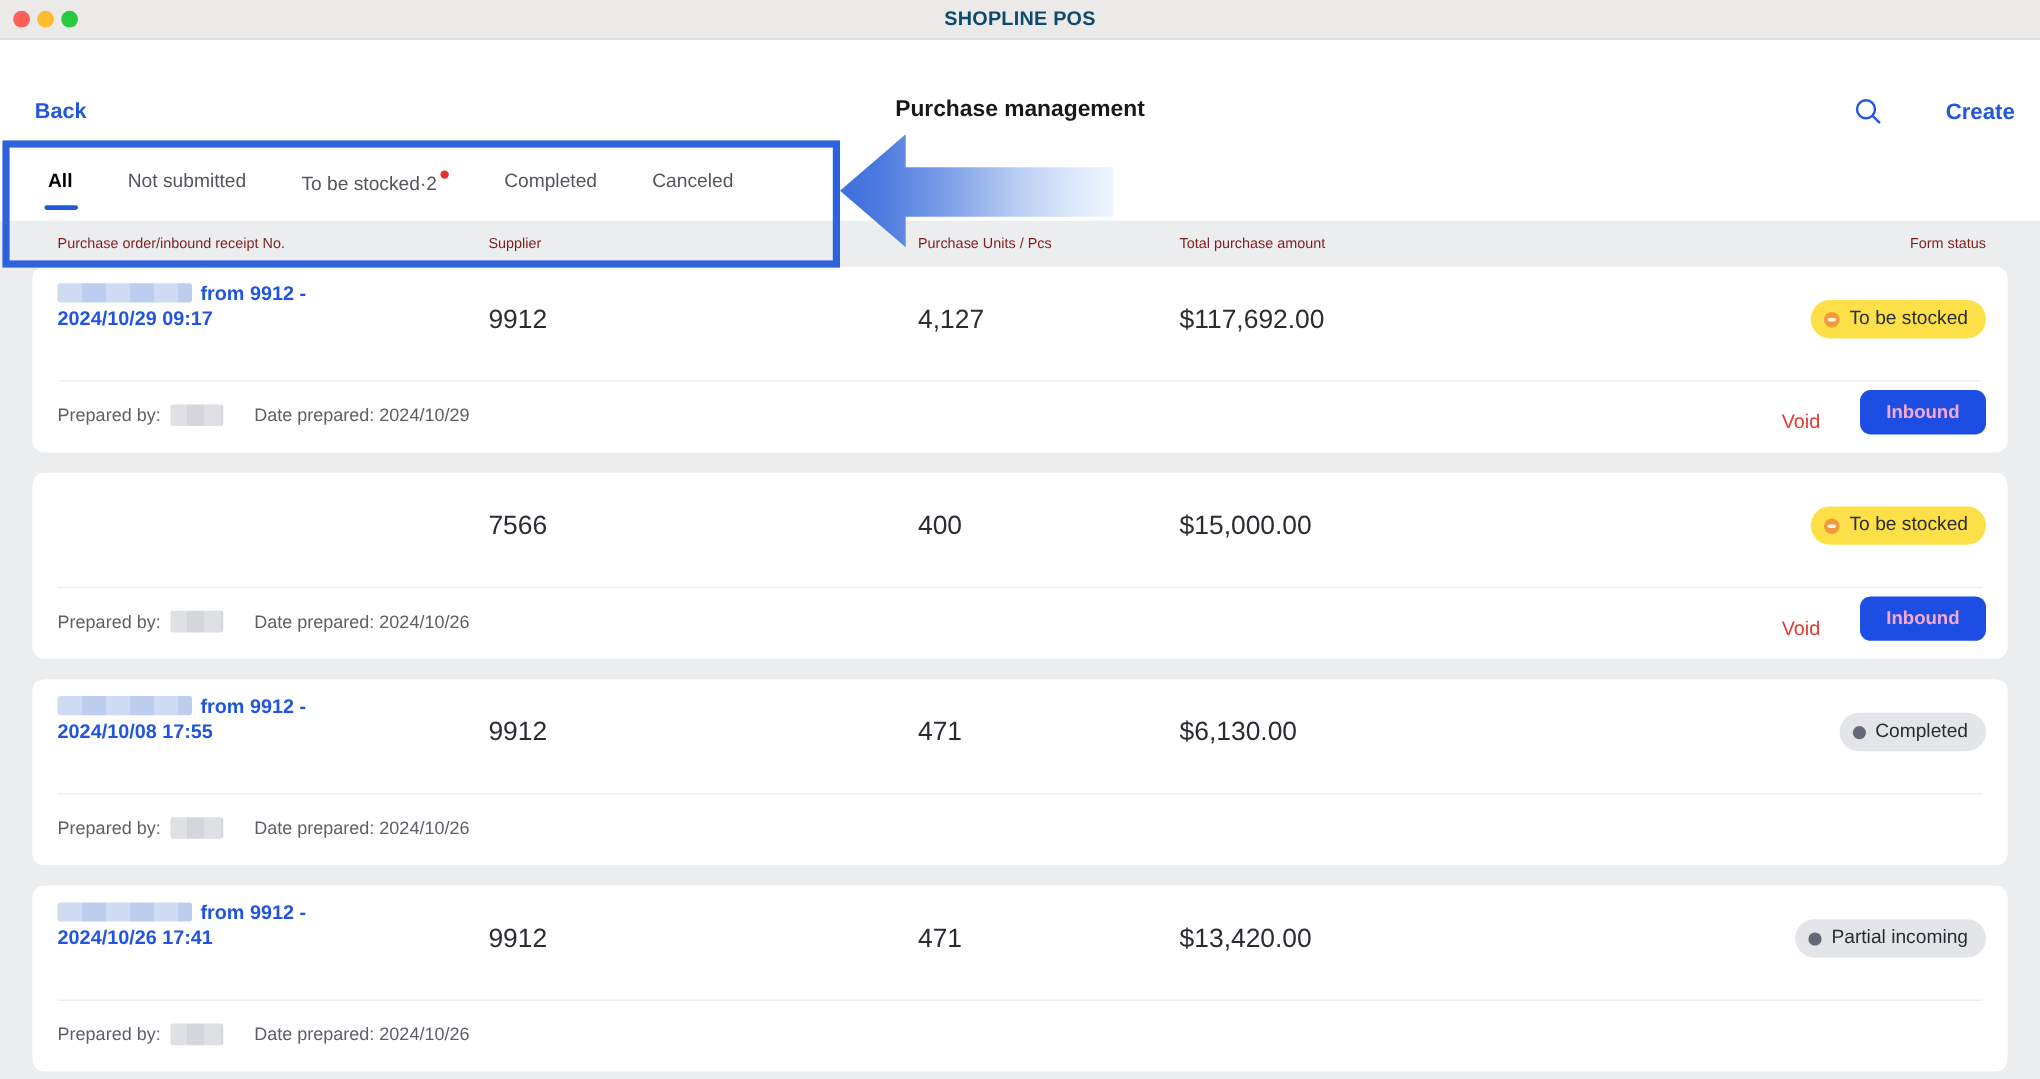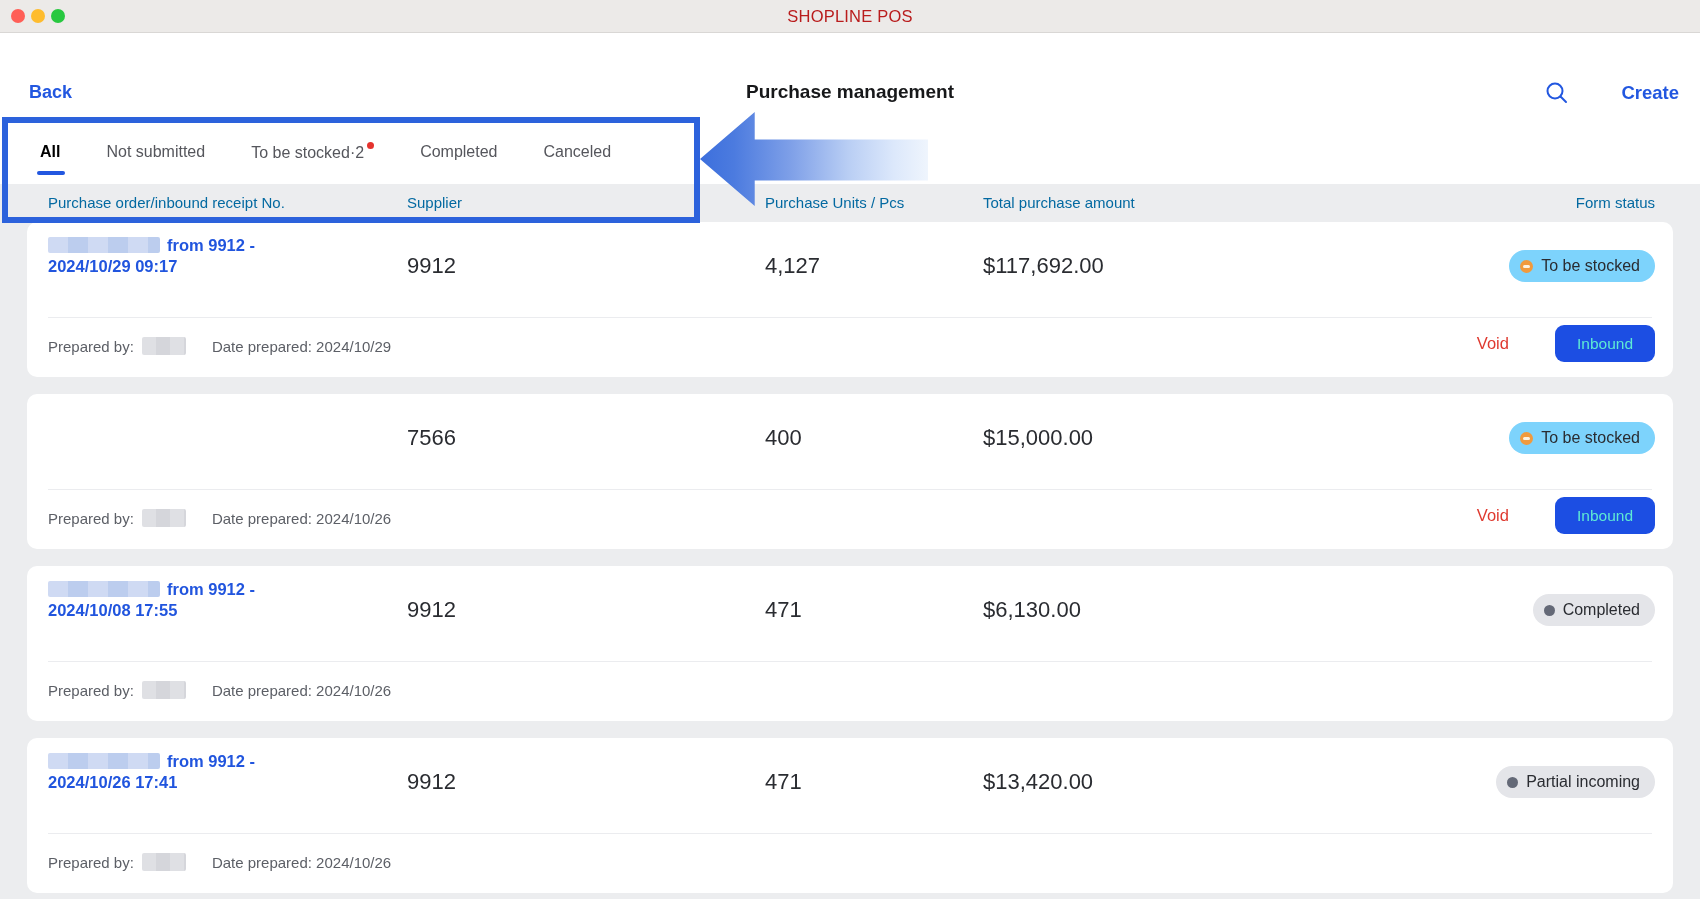--- a/index.html
+++ b/index.html
@@ -9,21 +9,21 @@
     font-family:"Liberation Sans","DejaVu Sans",sans-serif;
     -webkit-font-smoothing:antialiased;
   }
   
   .titlebar { position:absolute; top:0; left:0; right:0; height:32px;
     background:#ECEAE8; border-bottom:1px solid #D9D7D5; z-index:5; }
   .traffic { position:absolute; top:9px; left:11px; display:flex; gap:6px; }
   .light { width:14px; height:14px; border-radius:50%; }
   .light.red { background:#FF5F57; } .light.yellow { background:#FEBC2E; } .light.green { background:#28C840; }
   .app-title { position:absolute; inset:0; display:flex; align-items:center; justify-content:center;
-    font-size:16.5px; font-weight:400; color:#b91c1c; letter-spacing:.2px; }
+    font-size:16.5px; font-weight:700; color:#0c4a6e; letter-spacing:.2px; }
 
   
   .white-area { position:absolute; top:32px; left:0; right:0; height:152px; background:#FFFFFF; }
   .back-link { position:absolute; left:29px; top:82px; font-size:18px; font-weight:700; color:#2257E0; cursor:pointer; }
   .page-title { position:absolute; left:0; right:0; top:81px; text-align:center;
     font-size:19px; font-weight:700; color:#17181A; }
   .search-btn { position:absolute; left:1544px; top:80px; width:26px; height:26px; cursor:pointer; }
   .create-link { position:absolute; right:21px; top:82px; font-size:18.5px; font-weight:700; color:#2257E0; cursor:pointer; }
 
   
@@ -38,55 +38,55 @@
   
   .annotation-box { position:absolute; left:2px; top:117px; width:686px; height:94px;
     border:6px solid #2C62DC; z-index:40; pointer-events:none; }
   .annotation-arrow { position:absolute; left:700px; top:110px; width:228px; height:98px; z-index:41; pointer-events:none;
     background:linear-gradient(90deg,#3C6FDD 0%,#4C7BDF 15%,#7FA0E8 40%,#B9CEF4 65%,#DCE8FB 85%,#EFF5FD 100%);
     clip-path:polygon(0 50%, 24% 2%, 24% 30%, 100% 30%, 100% 72%, 24% 72%, 24% 98%); }
 
   
   .gray-area { position:absolute; top:184px; left:0; right:0; bottom:0; background:#ECEDEF; }
   .table-header { position:absolute; top:184px; left:0; right:0; height:38px;
-    font-size:15px; color:#0369a1; }
+    font-size:12px; color:#7f1d1d; }
   .table-header span { position:absolute; line-height:38px; white-space:nowrap; }
   .col-receipt { left:48px; } .col-supplier { left:407px; } .col-units { left:765px; }
   .col-amount { left:983px; } .col-status { right:45px; text-align:right; }
 
   .cards { position:absolute; top:222px; left:27px; width:1646px; }
   .card { position:relative; height:155px; background:#FFFFFF; border-radius:10px; margin-bottom:17px; }
 
   .order-title { position:absolute; left:21px; top:13px; width:340px;
     font-size:16.5px; font-weight:700; color:#2155DE; line-height:21px; cursor:pointer; }
   .redact-blue { display:inline-block; width:112px; height:16px; vertical-align:-2px; margin-right:7px;
     background:repeating-linear-gradient(90deg,#CFDAF3 0 20px,#BCCDEE 20px 40px); border-radius:2px; }
   .cell { position:absolute; top:35px; font-size:22px; color:#2A2C31; line-height:18px; white-space:nowrap; }
   .cell.supplier { left:380px; } .cell.units { left:738px; } .cell.amount { left:956px; }
 
   .badge { position:absolute; right:18px; top:28px; height:32px; display:flex; align-items:center;
     gap:8px; padding:0 15px 0 11px; border-radius:17px; font-size:16px; color:#2A2C31; box-sizing:border-box; }
-  .badge--warning { background:#7dd3fc; }
+  .badge--warning { background:#fde047; }
   .badge--neutral { background:#E4E5E9; }
   .badge-dot { position:relative; border-radius:50%; flex:none; }
   .badge--warning .badge-dot { width:13px; height:13px; background:#F19A3D; }
   .badge--warning .badge-dot::after { content:""; position:absolute; left:3px; top:5px; width:7px; height:3px;
     border-radius:1.5px; background:#FDF3E2; }
   .badge--neutral .badge-dot { width:11px; height:11px; background:#646977; }
 
   .divider { position:absolute; left:21px; right:21px; top:95px; height:1px; background:#EBECEF; }
 
   .prepared { position:absolute; left:21px; top:108px; height:32px; display:flex; align-items:center;
     font-size:15px; color:#5C5F66; white-space:nowrap;text-align:right; }
   .redact-gray { display:inline-block; width:44px; height:18px; margin:0 26px 0 8px; border-radius:2px;
     background:repeating-linear-gradient(90deg,#DFE0E4 0 14px,#D5D6DB 14px 28px); }
 
-  .actions { position:absolute; right:18px; top:103px; display:flex; align-items:center; gap:46px; }
+  .actions { position:absolute; right:18px; top:103px; display:flex; align-items:flex-end; gap:33px; }
   .void-btn { color:#DF3A30; font-size:16.5px; font-weight:500; cursor:pointer; }
-  .inbound-btn { background:#1C4EE3; color:#5eead4; font-size:15.5px; font-weight:400; height:37px;
+  .inbound-btn { background:#1C4EE3; color:#f9a8d4; font-size:15.5px; font-weight:700; height:37px;
     padding:0 22px; border:none; border-radius:9px; display:flex; align-items:center; cursor:pointer;
     font-family:inherit; }
 </style>
 </head>
 <body>
 
 <div class="titlebar">
   <div class="traffic">
     <span class="light red"></span>
     <span class="light yellow"></span>

